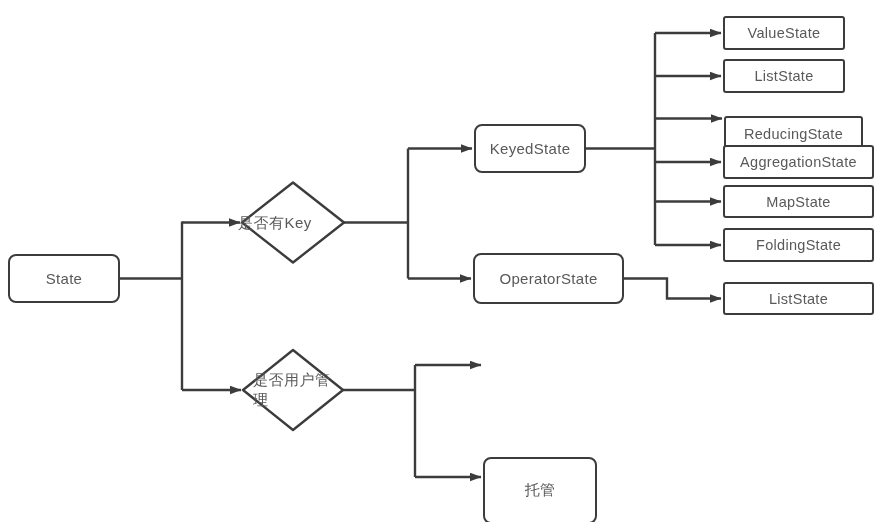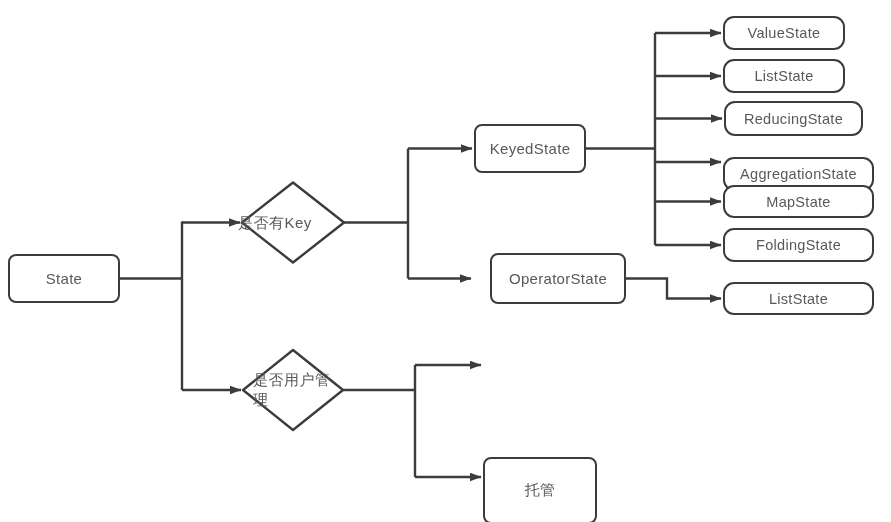--- a/index.html
+++ b/index.html
@@ -46,21 +46,21 @@
     border: 2.4px solid var(--line);
     border-radius: 8px;
     display: flex;
     align-items: center;
     justify-content: center;
     color: var(--text);
     font-size: 15px;
     letter-spacing: 0.3px;
     white-space: nowrap;
   }
-  .node.small { font-size: 14.5px; border-radius: 11px; }
+  .node.small { font-size: 14.5px; border-radius: 3px; }
   .diamond-label {
     position: absolute;
     color: var(--text);
     font-size: 15px;
     text-align: left;
     line-height: 1.33;
     letter-spacing: 0.5px;
   }
 </style>
 </head>
@@ -102,29 +102,29 @@
     <line x1="415" y1="477" x2="481" y2="477" marker-end="url(#arrow)"></line>
 
     <polygon class="diamond" points="293,182.5 344,222.5 293,262.5 242,222.5"></polygon>
     <polygon class="diamond" points="293,350 343,390 293,430 243,390"></polygon>
   </svg>
 
   <div class="node" style="left:474px; top:124px; width:112px; height:49px;">KeyedState</div>
 
   <div class="node" style="left:8px; top:254px; width:112px; height:49px;">State</div>
 
-  <div class="node" style="left:490px; top:253px; width:136px; height:51px;">OperatorState</div>
+  <div class="node" style="left:473px; top:253px; width:151px; height:51px;">OperatorState</div>
 
   <div class="node small" style="left:723px; top:16px; width:122px; height:34px;">ValueState</div>
 
   <div class="node small" style="left:723px; top:59px; width:122px; height:34px;">ListState</div>
 
-  <div class="node small" style="left:724px; top:101px; width:139px; height:35px;">ReducingState</div>
+  <div class="node small" style="left:724px; top:116px; width:139px; height:35px;">ReducingState</div>
 
-  <div class="node small" style="left:723px; top:157px; width:151px; height:34px;">AggregationState</div>
+  <div class="node small" style="left:723px; top:145px; width:151px; height:34px;">AggregationState</div>
 
   <div class="node small" style="left:723px; top:228px; width:151px; height:34px;">FoldingState</div>
 
   <div class="node small" style="left:723px; top:185px; width:151px; height:33px;">MapState</div>
 
   <div class="node small" style="left:723px; top:282px; width:151px; height:33px;">ListState</div>
 
 
   <div class="node" style="left:483px; top:457px; width:114px; height:67px;">托管</div>
 

